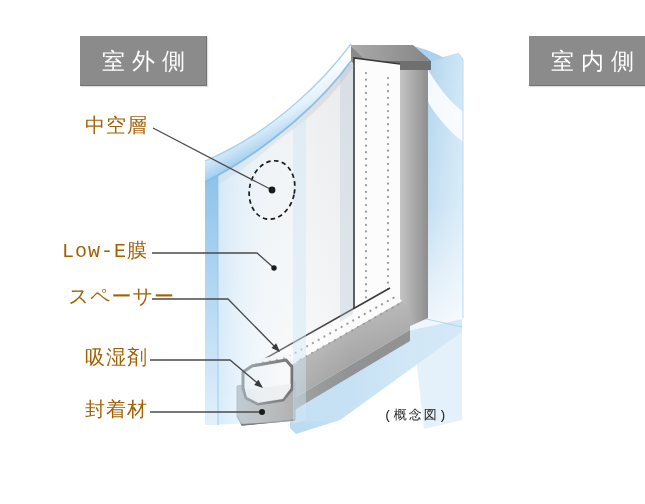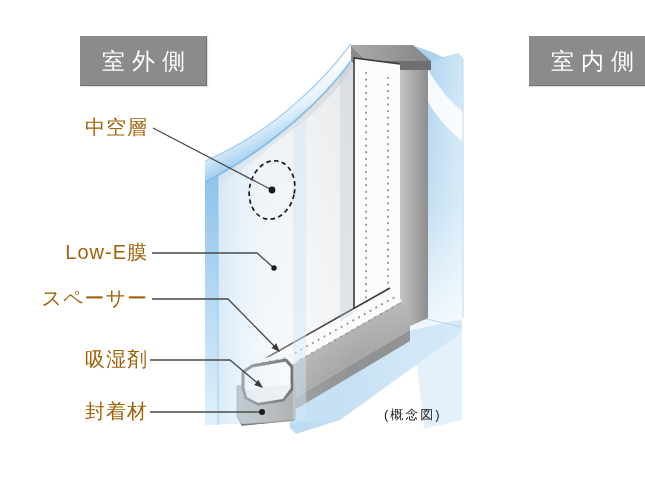--- a/index.html
+++ b/index.html
@@ -1,18 +1,18 @@
 <!DOCTYPE html>
 <html><head>
 <meta charset="utf-8">
 <style>
   html,body{margin:0;padding:0;background:#ffffff;}
   .stage{
     position:relative;width:645px;height:504px;background:#ffffff;overflow:hidden;
-    font-family:Liberation Sans, sans-serif;
+    font-family:Liberation Mono, monospace;
   }
   .stage svg{position:absolute;left:0;top:0;}
   .side-box{
     position:absolute;top:36px;width:127px;height:50px;
     background:#8b8b8b;color:#ffffff;
     display:flex;align-items:center;justify-content:center;
     font-size:23px;letter-spacing:7px;padding-left:7px;box-sizing:border-box;
     box-shadow:inset -1px -1px 0 rgba(0,0,0,.18), 1px 1px 1px rgba(0,0,0,.12);
   }
   .side-box.outdoor{left:80px;}
@@ -164,18 +164,18 @@
       <polygon points="280,352 271.5,348.1 276.2,343.2" fill="#3a3a3a"></polygon>
       <polygon points="263,388 254.2,384.9 258.4,379.7" fill="#3a3a3a"></polygon>
     </g>
   </svg>
 
   <div class="side-box outdoor">室外側</div>
   <div class="side-box indoor">室内側</div>
 
   <div class="part-label" style="top:116px;">中空層</div>
   <div class="part-label" style="top:241px;">Low-E膜</div>
-  <div class="part-label" style="top:287px;">スペーサー</div>
+  <div class="part-label" style="top:287px;margin-left:27px;">スペーサー</div>
   <div class="part-label" style="top:348px;">吸湿剤</div>
   <div class="part-label" style="top:400px;">封着材</div>
 
   <div class="caption">(概念図)</div>
 </div>
 
 </body></html>

